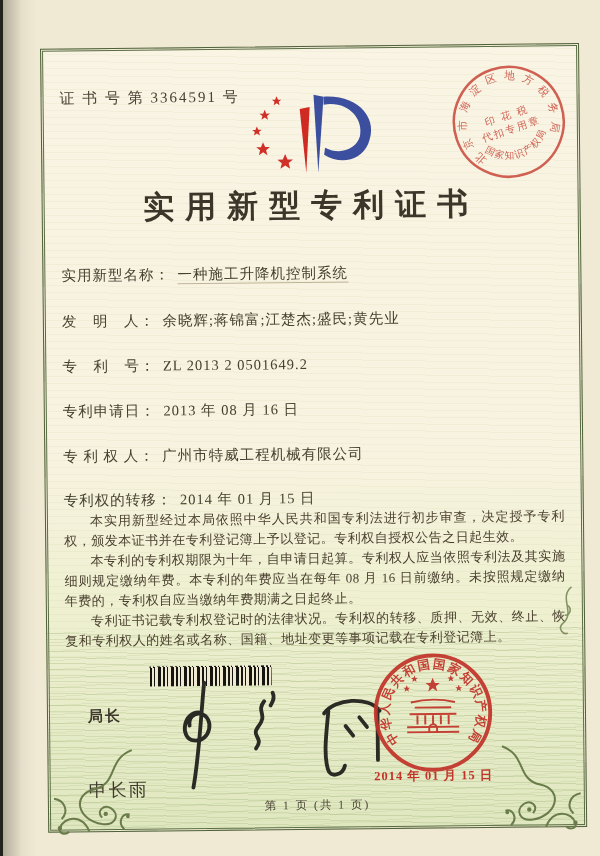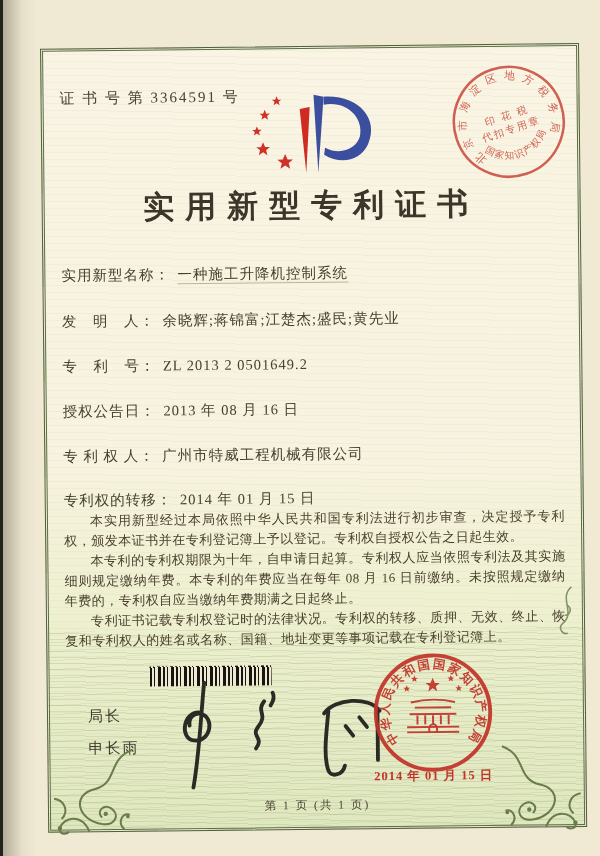--- a/index.html
+++ b/index.html
@@ -24,22 +24,22 @@
          letter-spacing:11px;color:#3c352a;}
   .field{position:absolute;left:18px;font-size:14.5px;color:#46402f;white-space:nowrap;}
   .field .lab{letter-spacing:1px;}
   .field .val{margin-left:4px;letter-spacing:1px;}
   .val-underline{border-bottom:1px solid rgba(125,105,65,.45);padding-bottom:1px;}
   .paras{position:absolute;left:18px;right:18px;top:462px;font-size:13px;line-height:20px;
          text-align:justify;color:#4a402f;letter-spacing:.5px;}
   .paras p{margin:0;text-indent:2em;}
   .barcode{position:absolute;left:102px;top:618px;width:122px;height:20px;
          background:repeating-linear-gradient(90deg,#17150f 0 2px,#efe9d2 2px 4px,#17150f 4px 5px,#efe9d2 5px 8px,#17150f 8px 11px,#efe9d2 11px 13px);}
-  .sig-title{position:absolute;left:40px;top:658px;font-size:15px;color:#3f392c;letter-spacing:2px;font-family:"Liberation Sans",sans-serif;}
-  .sig-name{position:absolute;left:40px;top:690px;font-size:15px;color:#3f392c;letter-spacing:2px;font-family:"Liberation Sans",sans-serif;}
+  .sig-title{position:absolute;left:40px;top:658px;font-size:15px;color:#3f392c;letter-spacing:2px;font-family:"Liberation Sans",sans-serif;font-weight:bold;}
+  .sig-name{position:absolute;left:40px;top:729px;font-size:18px;color:#3f392c;letter-spacing:2px;font-family:"Liberation Sans",sans-serif;}
   .sig-svg{position:absolute;left:118px;top:628px;width:235px;height:118px;}
   .main-seal{position:absolute;left:320px;top:602px;width:130px;height:130px;opacity:.93;}
   .seal-date{position:absolute;left:318px;top:722px;width:134px;text-align:center;font-size:12.5px;
          font-weight:bold;color:#c2342a;letter-spacing:1px;}
   .footer{position:absolute;left:0;bottom:16px;width:100%;text-align:center;font-size:11.5px;
          color:#4a4334;letter-spacing:2px;}
   .flourish{position:absolute;width:92px;height:92px;}
   .fl-bl{left:-4px;bottom:-4px;}
   .fl-br{right:-4px;bottom:-4px;transform:scaleX(-1);}
   .fl-r{right:-8px;top:540px;width:52px;height:52px;transform:rotate(14deg);opacity:.8;}
@@ -92,21 +92,21 @@
     </div>
     <div class="field" style="top:263px">
       <span class="lab">发　明　人：</span>
       <span class="val">余晓辉;蒋锦富;江楚杰;盛民;黄先业</span>
     </div>
     <div class="field" style="top:308px">
       <span class="lab">专　利　号：</span>
       <span class="val">ZL 2013 2 0501649.2</span>
     </div>
     <div class="field" style="top:353px">
-      <span class="lab">授权公告日：</span>
+      <span class="lab">专利申请日：</span>
       <span class="val">2013 年 08 月 16 日</span>
     </div>
     <div class="field" style="top:398px">
       <span class="lab">专 利 权 人：</span>
       <span class="val">广州市特威工程机械有限公司</span>
     </div>
     <div class="field" style="top:442px">
       <span class="lab">专利权的转移：</span>
       <span class="val">2014 年 01 月 15 日</span>
     </div>

